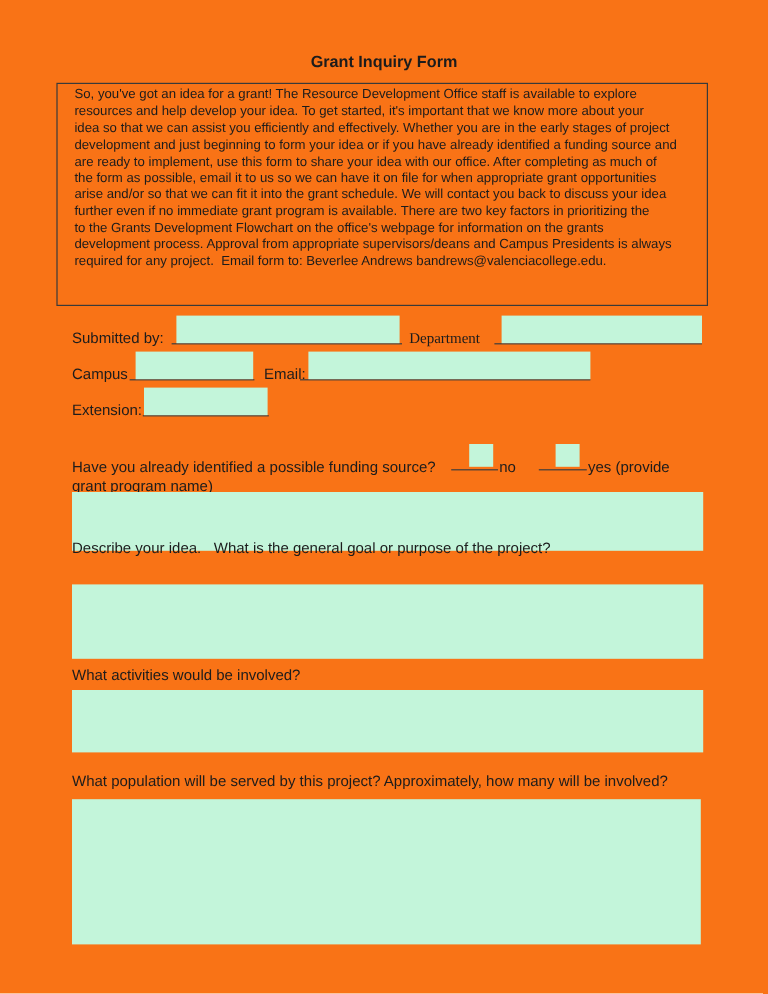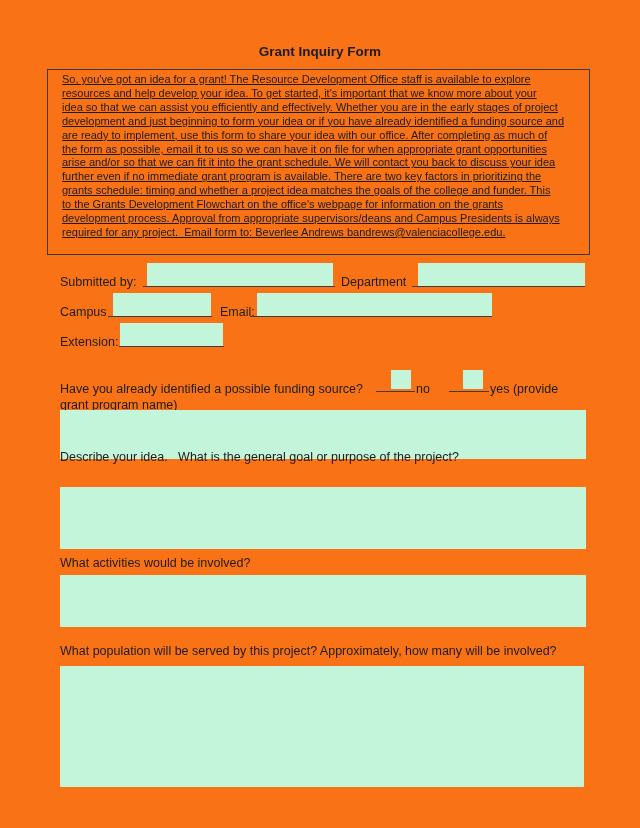--- a/index.html
+++ b/index.html
@@ -21,21 +21,20 @@
     font-size: 13.5px;
     font-weight: bold;
     white-space: pre;
   }
   .intro-box {
     position: absolute;
     left: 47px; top: 69px;
     width: 543px; height: 186px;
     border: 1px solid #3a3a3a;
     padding: 3px 8px 0 14px;
-    text-decoration: underline;
   }
   .intro-line {
     font-size: 11px;
     line-height: 13.9px;
     white-space: pre;
   }
   .lbl {
     position: absolute;
     font-size: 12.5px;
     line-height: 14px;
@@ -78,31 +77,30 @@
 
   <div class="intro-box">
     <div class="intro-line">So, you've got an idea for a grant! The Resource Development Office staff is available to explore</div>
     <div class="intro-line">resources and help develop your idea. To get started, it's important that we know more about your</div>
     <div class="intro-line">idea so that we can assist you efficiently and effectively. Whether you are in the early stages of project</div>
     <div class="intro-line">development and just beginning to form your idea or if you have already identified a funding source and</div>
     <div class="intro-line">are ready to implement, use this form to share your idea with our office. After completing as much of</div>
     <div class="intro-line">the form as possible, email it to us so we can have it on file for when appropriate grant opportunities</div>
     <div class="intro-line">arise and/or so that we can fit it into the grant schedule. We will contact you back to discuss your idea</div>
     <div class="intro-line">further even if no immediate grant program is available. There are two key factors in prioritizing the</div>
-    <div class="intro-line">grants schedule: timing and whether a project idea matches the goals of the college and funder. This</div>
     <div class="intro-line">to the Grants Development Flowchart on the office's webpage for information on the grants</div>
     <div class="intro-line">development process. Approval from appropriate supervisors/deans and Campus Presidents is always</div>
     <div class="intro-line">required for any project.  Email form to: Beverlee Andrews bandrews@valenciacollege.edu.</div>
   </div>
 
   <div class="lbl" style="left:60px; top:275px;">Submitted by:</div>
   <div class="ffield" style="left:143px; top:263px; width:192px;">
     <div class="fgreen hl" style="left: 4px; width: 186px; background: rgb(195, 245, 218);"></div>
   </div>
-  <div class="lbl" style="left:341px; top:275px;">Department</div>
+  <div class="lbl" style="left:341px; top:275px;font-family:Liberation Serif, serif;">Department</div>
   <div class="ffield" style="left:412px; top:263px; width:173px;">
     <div class="fgreen hl" style="left: 6px; width: 167px; background: rgb(195, 245, 218);"></div>
   </div>
 
   <div class="lbl" style="left:60px; top:305px;">Campus</div>
   <div class="ffield" style="left:108px; top:293px; width:104px;">
     <div class="fgreen hl" style="left: 5px; width: 98px; background: rgb(195, 245, 218);"></div>
   </div>
   <div class="lbl" style="left:220px; top:305px;">Email:</div>
   <div class="ffield" style="left:250px; top:293px; width:242px;">

